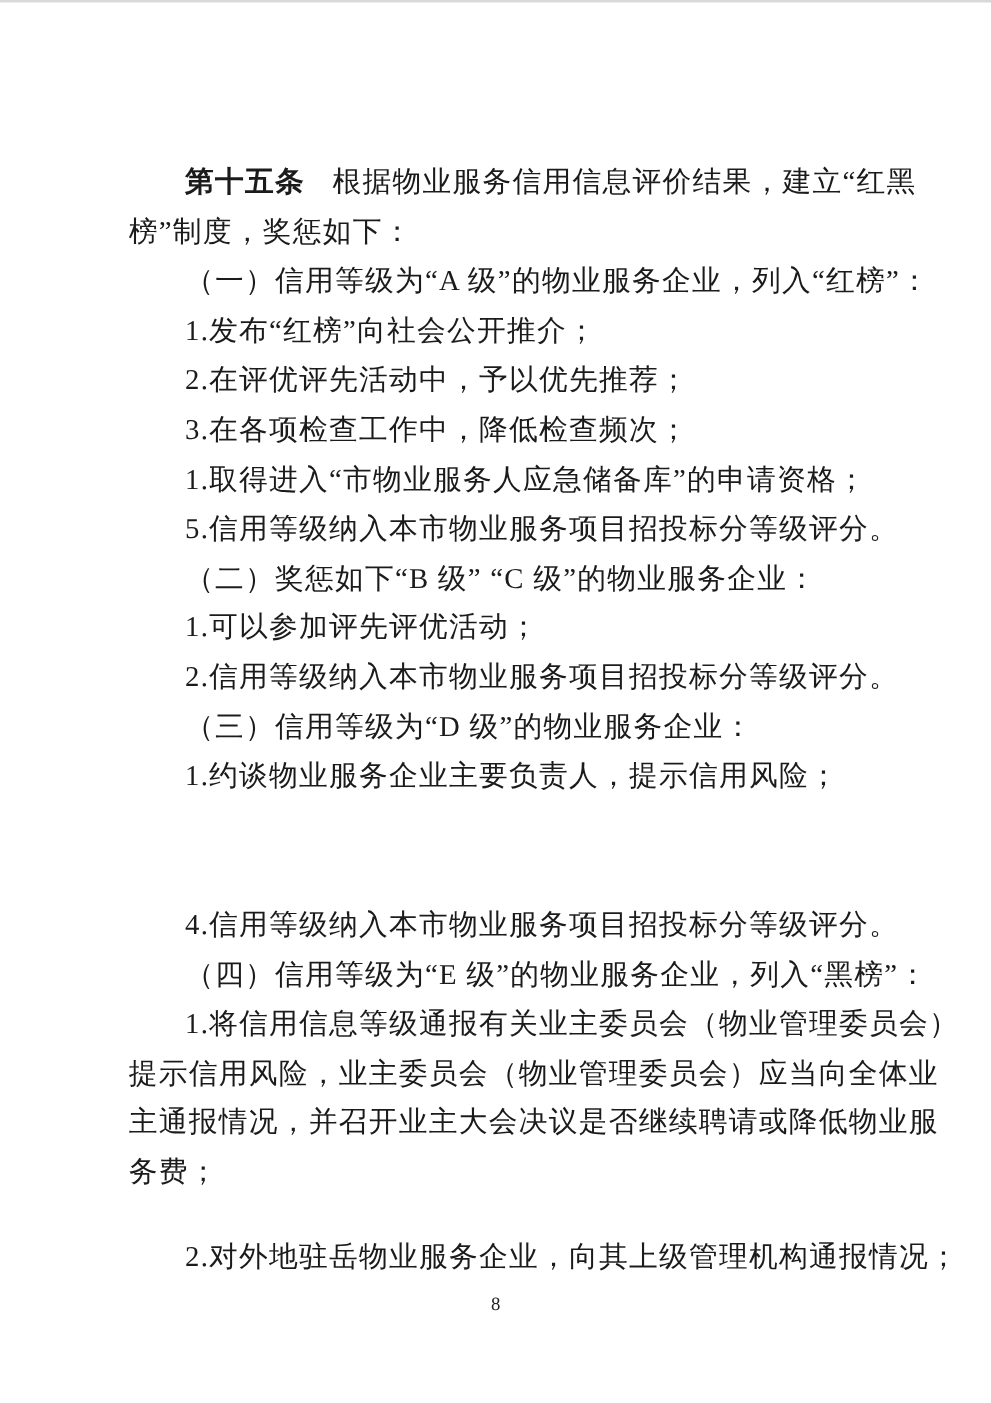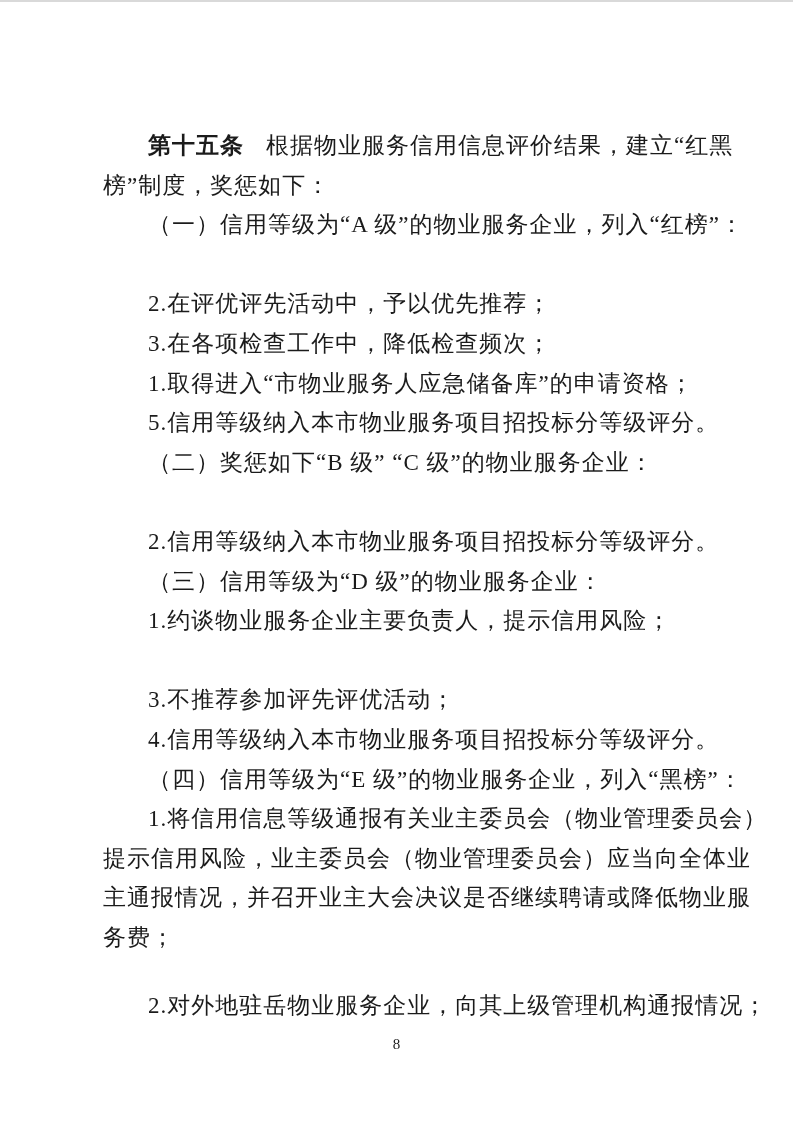--- a/index.html
+++ b/index.html
@@ -48,29 +48,30 @@
 </style>
 </head>
 <body>
 
 <div class="page">
   <div class="scan-edge"></div>
 
   <div class="line indent" style="top:132px"><span class="article-term">第十五条</span><span>根据物业服务信用信息评价结果，建立“红黑</span></div>
   <div class="line indent" style="top:211px">（一）信用等级为“A 级”的物业服务企业，列入“红榜”：</div>
   <div class="line flush" style="top:172px">榜”制度，奖惩如下：</div>
+  <div class="line indent" style="top:251px">1.发布“红榜”向社会公开推介；</div>
   <div class="line indent" style="top:290px">2.在评优评先活动中，予以优先推荐；</div>
   <div class="line indent" style="top:330px">3.在各项检查工作中，降低检查频次；</div>
   <div class="line indent" style="top:370px">1.取得进入“市物业服务人应急储备库”的申请资格；</div>
   <div class="line indent" style="top:409px">5.信用等级纳入本市物业服务项目招投标分等级评分。</div>
   <div class="line indent" style="top:449px">（二）奖惩如下“B 级” “C 级”的物业服务企业：</div>
+  <div class="line indent" style="top:488px">1.可以参加评先评优活动；</div>
   <div class="line indent" style="top:528px">2.信用等级纳入本市物业服务项目招投标分等级评分。</div>
   <div class="line indent" style="top:568px">（三）信用等级为“D 级”的物业服务企业：</div>
   <div class="line indent" style="top:607px">1.约谈物业服务企业主要负责人，提示信用风险；</div>
-  <div class="line indent" style="top:686px">3.不推荐参加评先评优活动；</div>
   <div class="line indent" style="top:726px">4.信用等级纳入本市物业服务项目招投标分等级评分。</div>
   <div class="line indent" style="top:766px">（四）信用等级为“E 级”的物业服务企业，列入“黑榜”：</div>
   <div class="line indent" style="top:805px">1.将信用信息等级通报有关业主委员会（物业管理委员会）</div>
   <div class="line flush" style="top:884px">主通报情况，并召开业主大会决议是否继续聘请或降低物业服</div>
   <div class="line flush" style="top:845px">提示信用风险，业主委员会（物业管理委员会）应当向全体业</div>
   <div class="line flush" style="top:924px">务费；</div>
   <div class="line indent" style="top:992px">2.对外地驻岳物业服务企业，向其上级管理机构通报情况；</div>
 
   <div class="page-num">8</div>
 </div>

